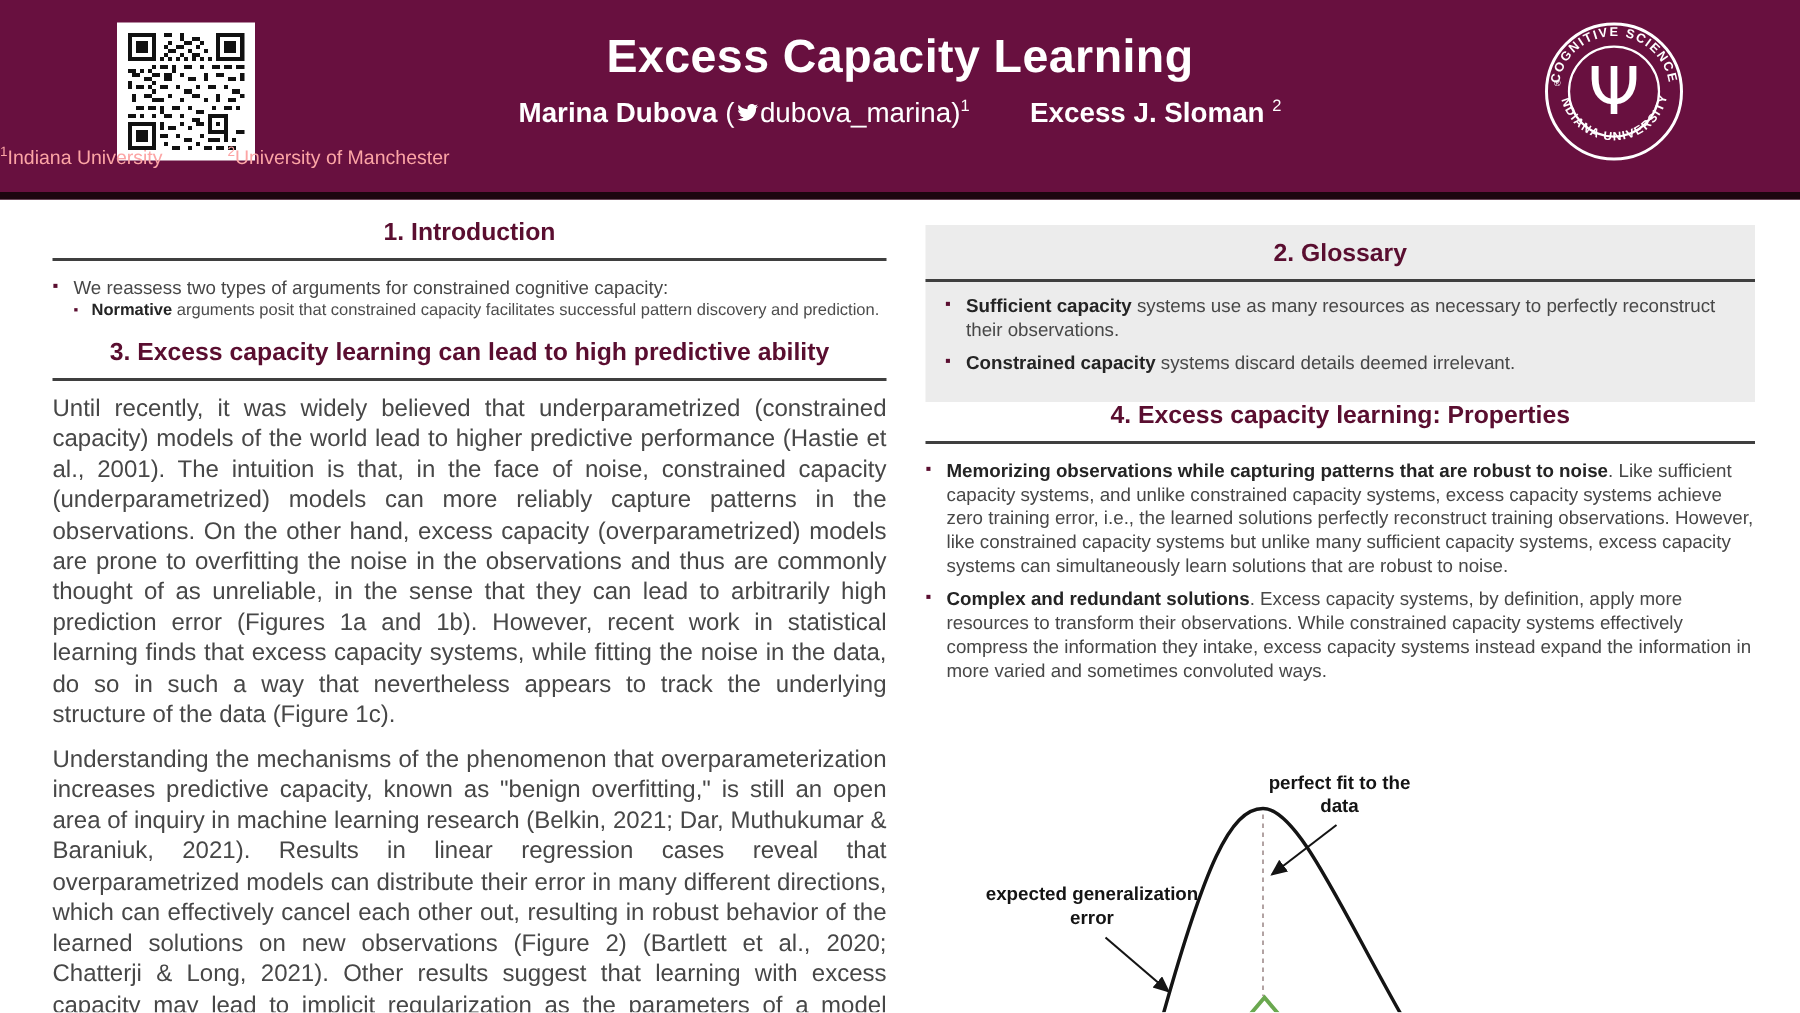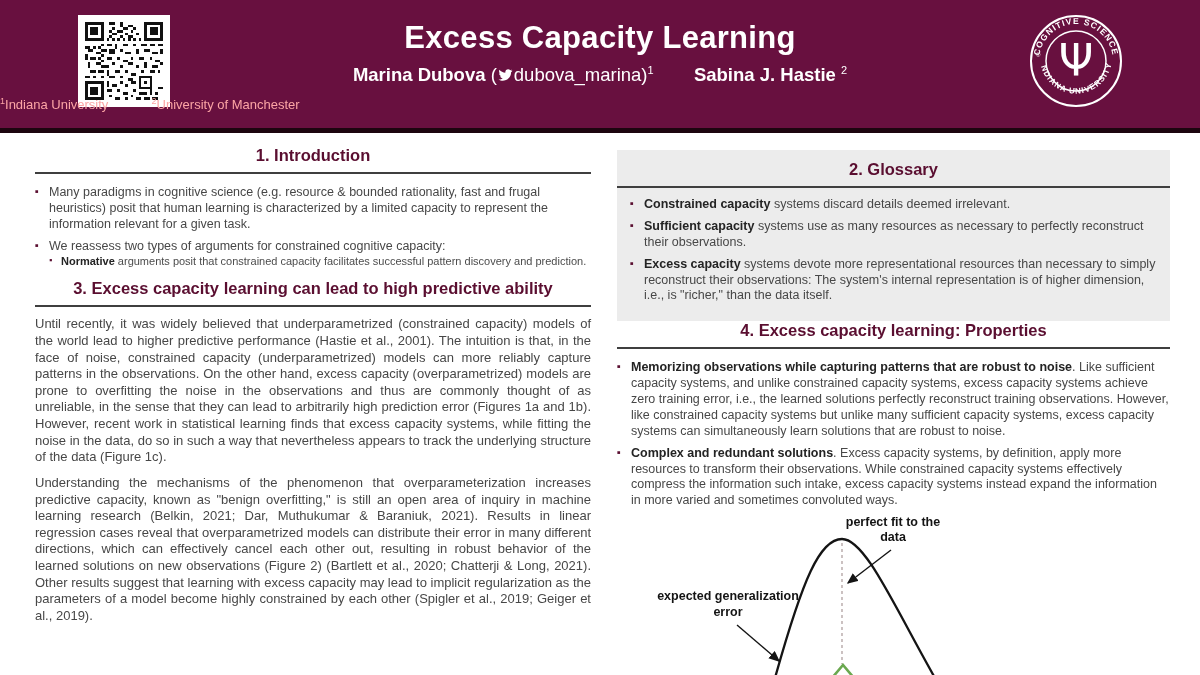--- a/index.html
+++ b/index.html
@@ -42,21 +42,21 @@
   ul.bullets{list-style:none;margin:11px 0 0 0;padding:0;font-size:12.5px;color:#474747;
              line-height:1.27;}
   ul.bullets>li{padding-left:14px;position:relative;margin-bottom:6px;}
   ul.bullets>li::before{content:"▪";position:absolute;left:0;top:0;color:#5a0e30;font-size:11px;}
   ul.sub{list-style:none;margin:0 0 2px 0;padding:0;font-size:11px;line-height:1.25;color:#4c4c4c;}
   ul.sub>li{padding-left:12px;position:relative;margin-bottom:2px;}
   ul.sub>li::before{content:"▪";position:absolute;left:0;top:0;color:#5a0e30;font-size:9px;}
   .lead-bold{font-weight:bold;color:#242424;}
   .ital{font-style:italic;}
 
-  .para{font-size:13px;color:#474747;line-height:1.28;text-align:justify;margin:9px 0 0 0;}
+  .para{font-size:16px;color:#474747;line-height:1.28;text-align:justify;margin:9px 0 0 0;}
 
   .glossary-box{background:#ececec;padding:0;}
   .glossary-box .sec-heading{padding-top:10px;}
   .glossary-box ul.bullets{margin:0;padding:9px 13px 11px 13px;}
   .glossary-box ul.bullets>li{padding-left:14px;}
 
   .figure{position:absolute;left:0;top:356px;width:553px;height:169px;}
   .figure svg{display:block;}
   .fig-label{font-size:12.5px;font-weight:bold;fill:#141414;
              font-family:"Liberation Sans",sans-serif;}
@@ -200,21 +200,21 @@
     </div>
 
     <div class="title">Excess Capacity Learning</div>
 
     <div class="authors">
       <span class="name">Marina Dubova</span>
       <span>(</span><span class="bird"><svg viewBox="0 0 24 24" width="17" height="14">
             <path fill="#fff" d="M23.95 4.57c-.88.39-1.83.65-2.82.77 1.01-.61 1.79-1.57 2.16-2.72-.95.56-2 .96-3.13 1.18-.9-.96-2.17-1.56-3.59-1.56-2.72 0-4.92 2.2-4.92 4.92 0 .39.04.76.13 1.12-4.09-.19-7.72-2.16-10.14-5.13-.43.72-.67 1.56-.67 2.48 0 1.71.87 3.21 2.19 4.1-.81-.03-1.57-.25-2.23-.62v.06c0 2.39 1.69 4.37 3.95 4.83-.41.11-.85.17-1.3.17-.31 0-.61-.03-.91-.09.63 1.95 2.44 3.38 4.6 3.42-1.68 1.32-3.81 2.1-6.1 2.1-.39 0-.78-.02-1.17-.07 2.19 1.39 4.77 2.21 7.56 2.21 9.05 0 14-7.5 14-13.99 0-.21 0-.42-.02-.63.96-.69 1.8-1.56 2.46-2.55z"></path>
           </svg></span><span>dubova_marina)</span><sup>1</sup>
       <span class="author-gap"></span>
-      <span class="name">Sabina J. Hastie</span>&nbsp;<sup>2</sup>
+      <span class="name">Excess J. Sloman</span>&nbsp;<sup>2</sup>
     </div>
 
     <div class="affils">
       <sup>1</sup><span>Indiana University</span>
       <span class="affil-gap"></span>
       <sup>2</sup><span>University of Manchester</span>
     </div>
 
     <div class="seal">
       <svg viewBox="0 0 96 96" width="96" height="96">
@@ -236,61 +236,55 @@
     </div>
   </div>
   <div class="header-divider"></div>
 
   <div class="col-left">
 
     <div class="sec-heading">1. Introduction</div>
 
     <ul class="bullets">
       <li>
-        <span>Many paradigms in cognitive science (e.g. resource &amp; bounded rationality, fast and frugal heuristics) posit that human learning is characterized by a limited capacity to represent the information relevant for a given task.</span>
-      </li>
-      <li>
         <span>We reassess two types of arguments for constrained cognitive capacity:</span>
         <ul class="sub">
           <li>
             <span class="lead-bold">Normative</span><span> arguments posit that constrained capacity facilitates successful pattern discovery and prediction.</span>
           </li>
         </ul>
       </li>
     </ul>
 
     <div class="sec-heading mt17">3. Excess capacity learning can lead to high predictive ability</div>
     <p class="para">Until recently, it was widely believed that underparametrized (constrained capacity) models of the world lead to higher predictive performance (Hastie et al., 2001).  The intuition is that, in the face of noise, constrained capacity (underparametrized) models can more reliably capture patterns in the observations.  On the other hand, excess capacity (overparametrized) models are prone to overfitting the noise in the observations and thus are commonly thought of as unreliable, in the sense that they can lead to arbitrarily high prediction error (Figures 1a and 1b).  However, recent work in statistical learning finds that excess capacity systems, while fitting the noise in the data, do so in such a way that nevertheless appears to track the underlying structure of the data (Figure 1c).</p>
     <p class="para">Understanding the mechanisms of the phenomenon that overparameterization increases predictive capacity, known as "benign overfitting," is still an open area of inquiry in machine learning research (Belkin, 2021; Dar, Muthukumar &amp; Baraniuk, 2021).  Results in linear regression cases reveal that overparametrized models can distribute their error in many different directions, which can effectively cancel each other out, resulting in robust behavior of the learned solutions on new observations (Figure 2) (Bartlett et al., 2020; Chatterji &amp; Long, 2021).  Other results suggest that learning with excess capacity may lead to implicit regularization as the parameters of a model become highly constrained by each other (Spigler et al., 2019; Geiger et al., 2019).</p>
   </div>
 
   <div class="col-right">
 
     <div class="glossary-box">
       <div class="sec-heading">2. Glossary</div>
       <ul class="bullets">
         <li>
-          <span class="lead-bold">Constrained capacity</span><span> systems discard details deemed irrelevant.</span>
-        </li>
-        <li>
           <span class="lead-bold">Sufficient capacity</span><span> systems use as many resources as necessary to perfectly reconstruct their observations.</span>
         </li>
         <li>
-          <span class="lead-bold">Excess capacity</span><span> systems devote more representational resources than necessary to simply reconstruct their observations: The system's internal representation is of higher dimension, i.e., is "richer," than the data itself.</span>
+          <span class="lead-bold">Constrained capacity</span><span> systems discard details deemed irrelevant.</span>
         </li>
       </ul>
     </div>
 
     <div class="sec-heading mt27">4. Excess capacity learning: Properties</div>
     <ul class="bullets">
       <li>
         <span class="lead-bold">Memorizing observations while capturing patterns that are robust to noise</span><span>. Like sufficient capacity systems, and unlike constrained capacity systems, excess capacity systems achieve zero training error, i.e., the learned solutions perfectly reconstruct training observations.  However, like constrained capacity systems but unlike many sufficient capacity systems, excess capacity systems can simultaneously learn solutions that are robust to noise.</span>
       </li>
       <li>
-        <span class="lead-bold">Complex and redundant solutions</span><span>.  Excess capacity systems, by definition, apply more resources to transform their observations.  While constrained capacity systems effectively compress the information such intake, excess capacity systems instead expand the information in more varied and sometimes convoluted ways.</span>
+        <span class="lead-bold">Complex and redundant solutions</span><span>.  Excess capacity systems, by definition, apply more resources to transform their observations.  While constrained capacity systems effectively compress the information they intake, excess capacity systems instead expand the information in more varied and sometimes convoluted ways.</span>
       </li>
     </ul>
 
     <div class="figure">
       <svg width="553" height="169" viewBox="0 0 553 169">
         <defs>
           <marker id="arrh" markerWidth="9" markerHeight="8" refX="7" refY="3.5" orient="auto">
             <path d="M0,0 L8,3.5 L0,7 z" fill="#141414"></path>
           </marker>
         </defs>

